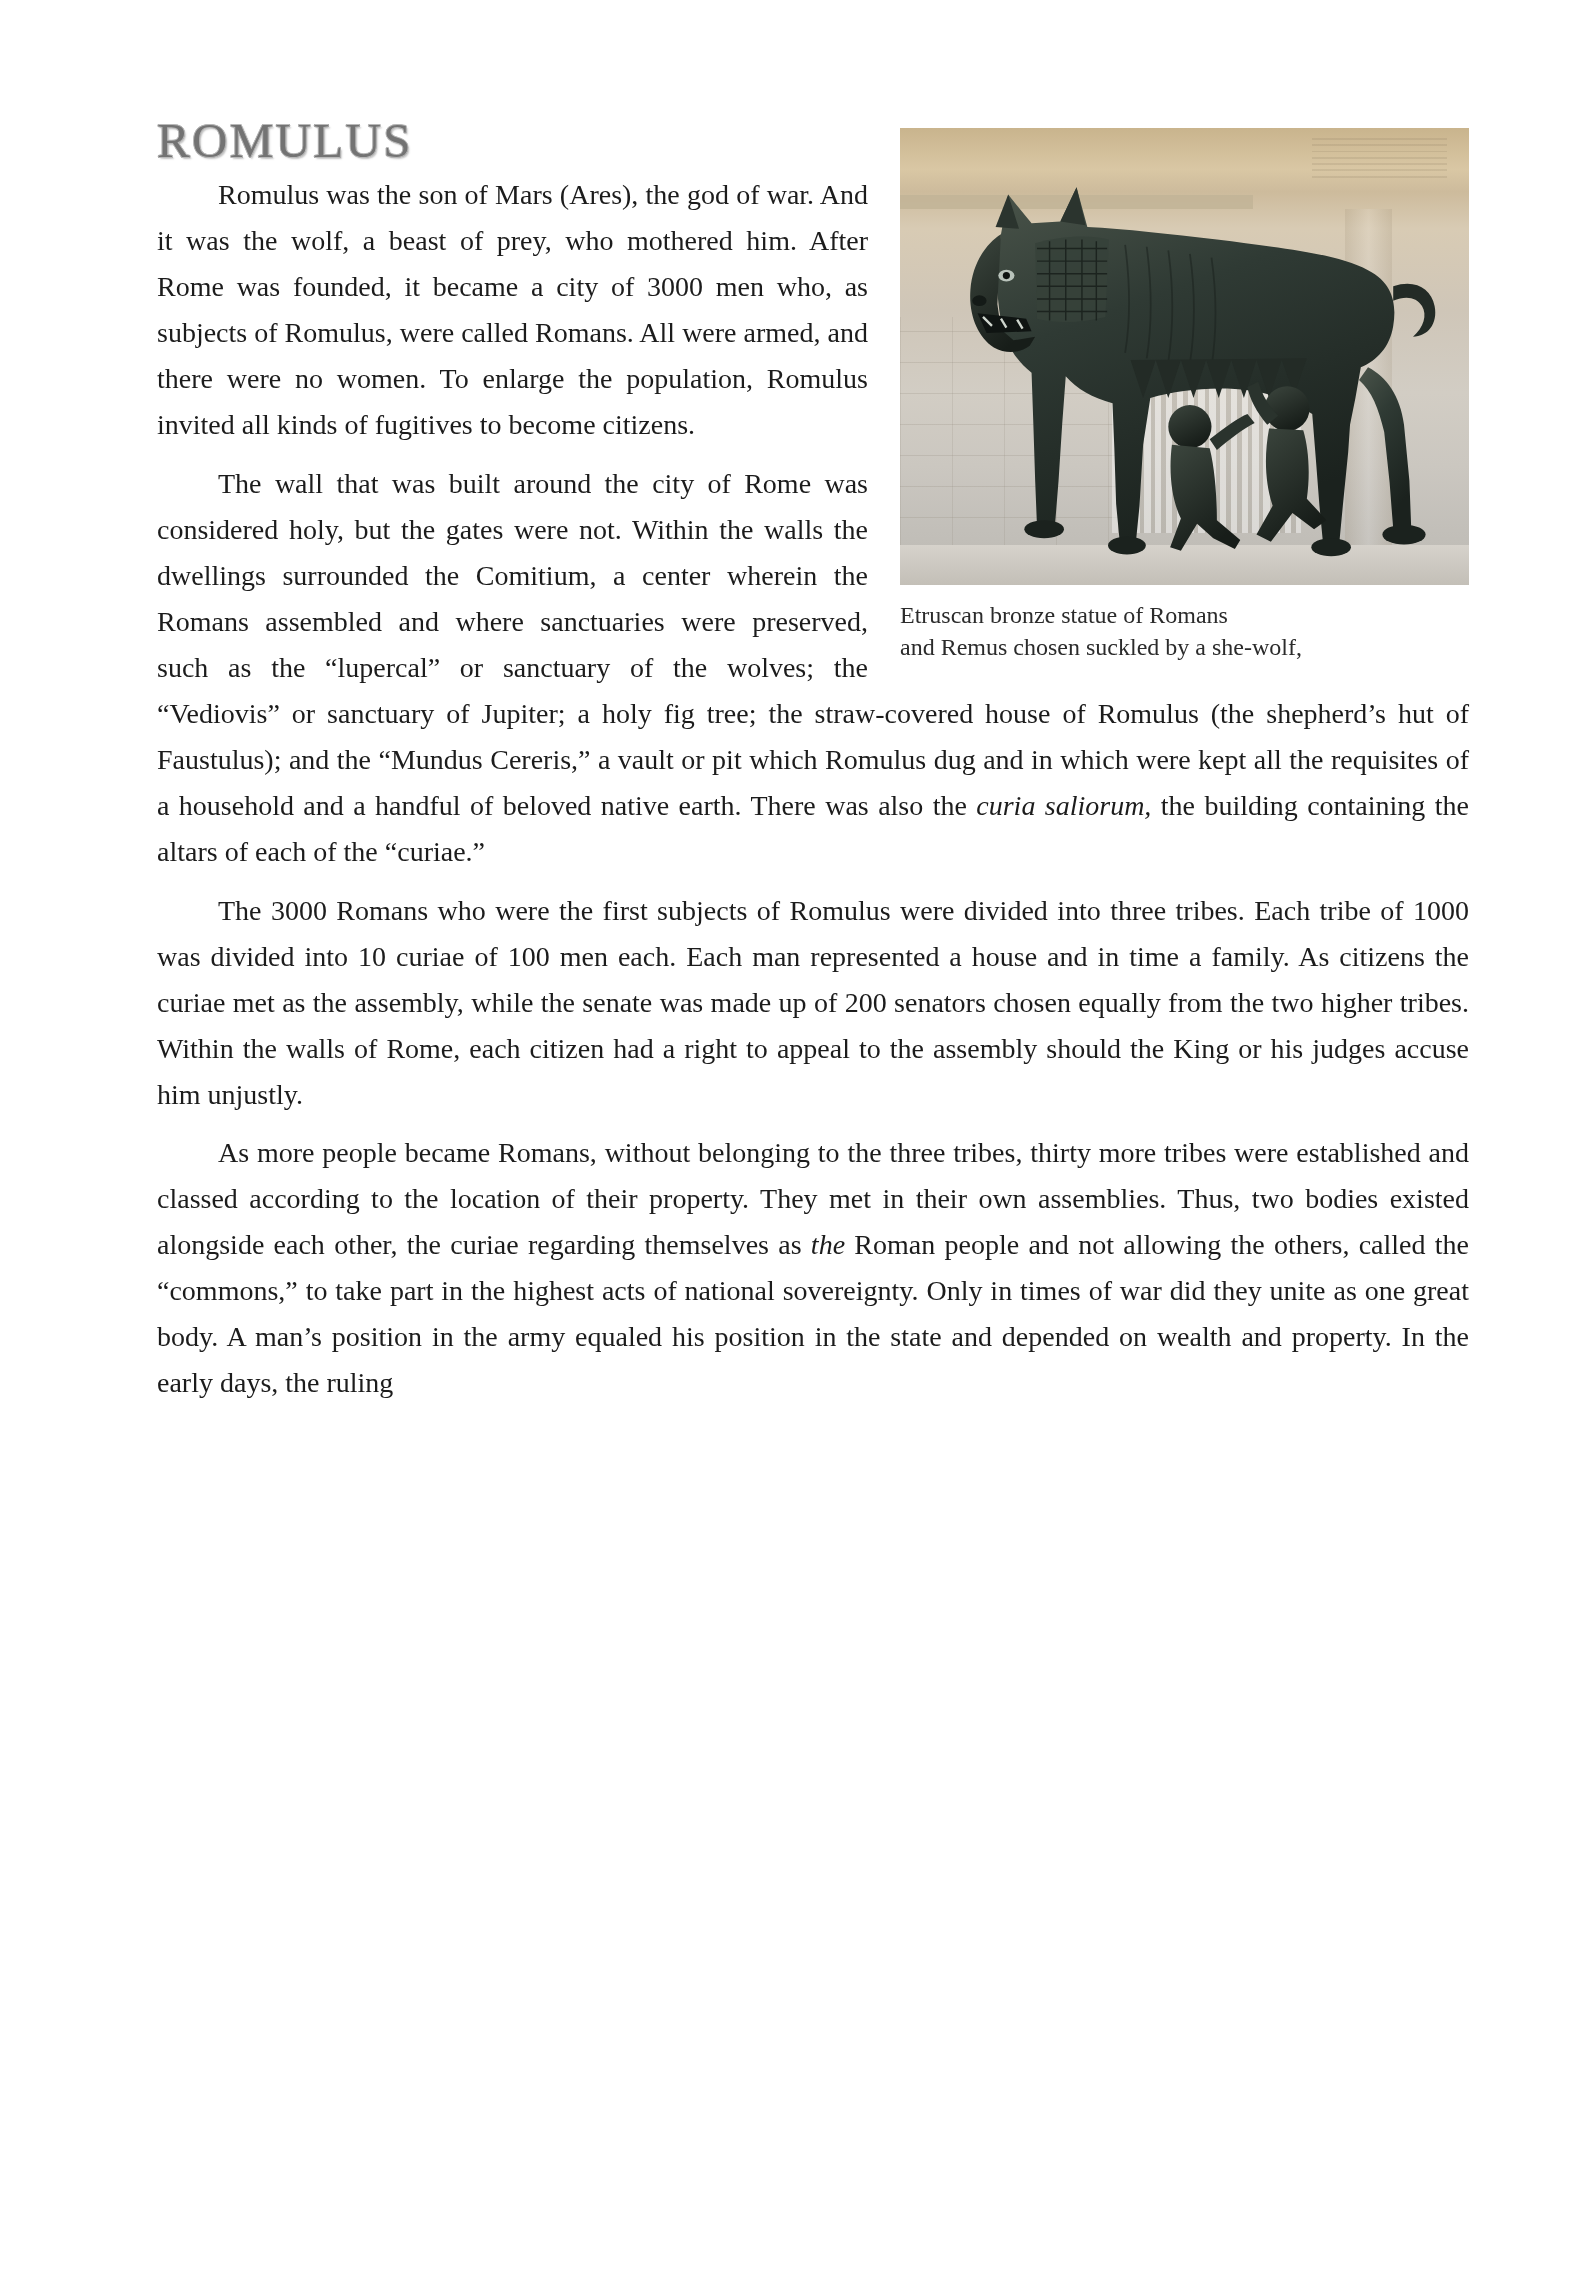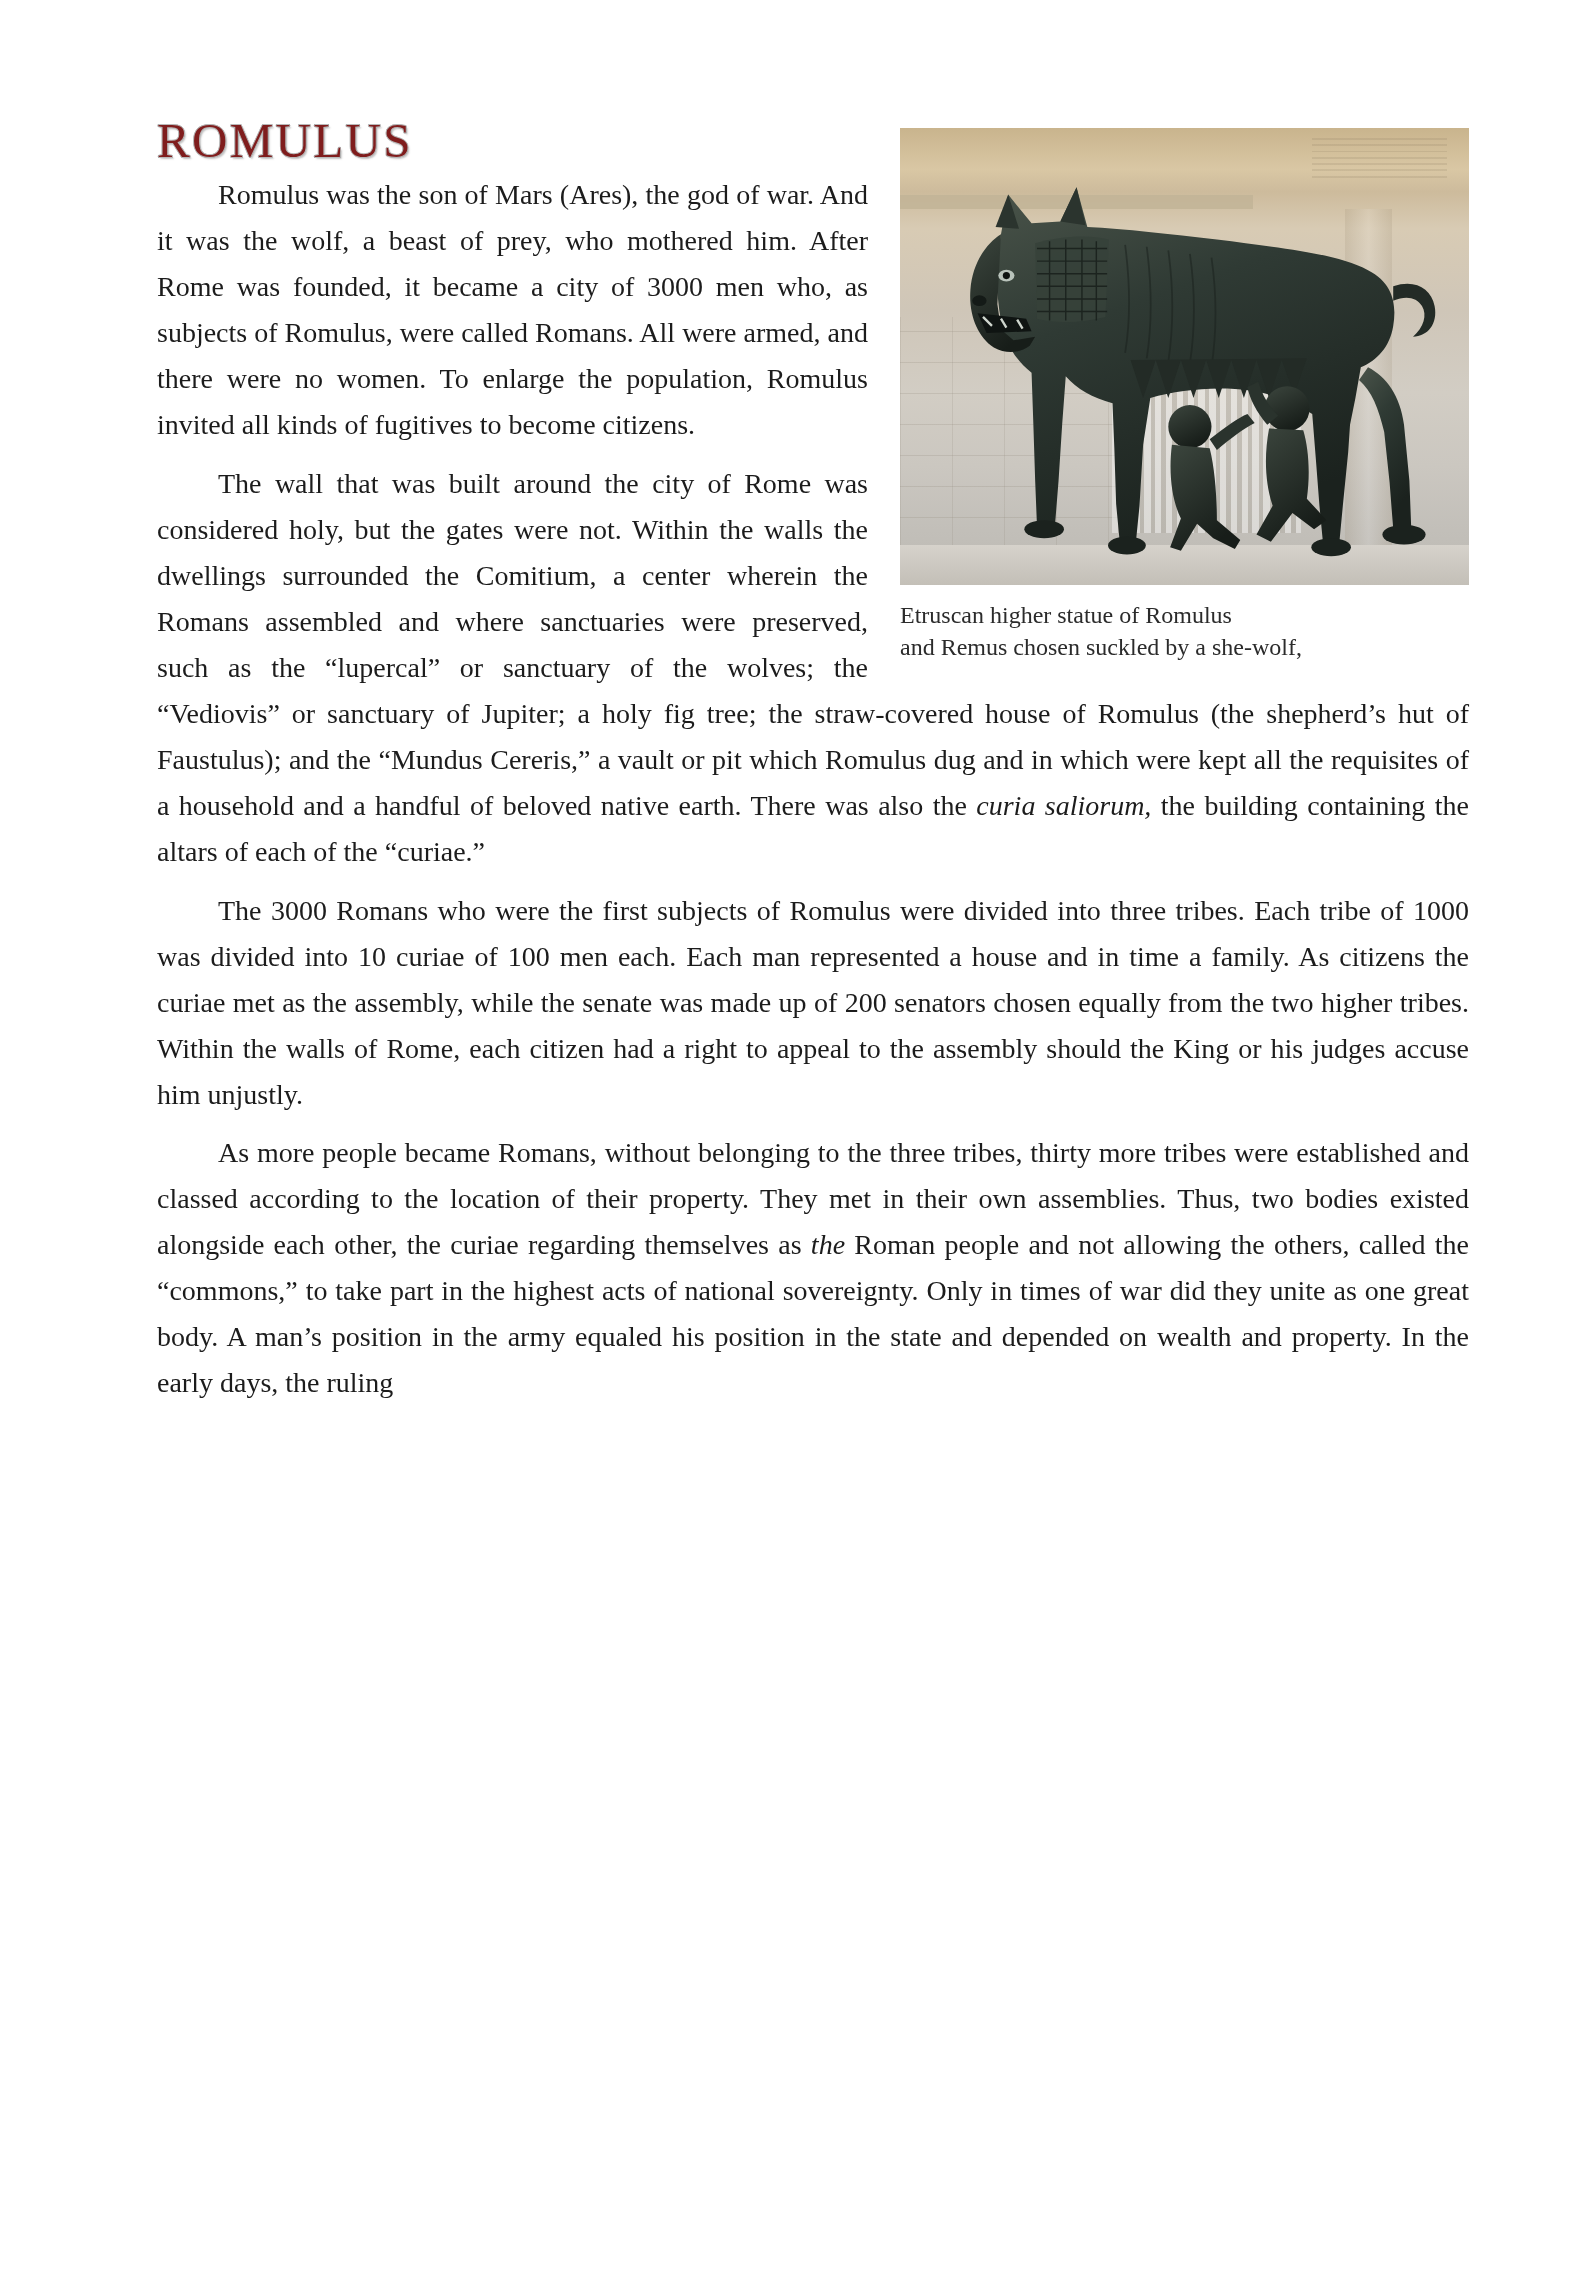--- a/index.html
+++ b/index.html
@@ -32,21 +32,21 @@
   }
 
   
   .page-title {
     font-family: "Liberation Serif", "DejaVu Serif", serif;
     font-size: 49px;
     line-height: 52px;
     letter-spacing: 2.3px;
     font-weight: 400;
     margin: 0 0 5.4px 0;
-    color: #7f1d1d;
+    color: #737373;
     -webkit-text-stroke: 1.3px #8a8a8a;
     text-shadow:
        0.9px 0 0 #b9b9b9,
       -0.9px 0 0 #b9b9b9,
        0 0.9px 0 #b9b9b9,
        0 -0.9px 0 #b9b9b9,
        1.8px 1.8px 1.8px rgba(80,80,80,0.35);
     paint-order: stroke fill;
   }
 
@@ -288,21 +288,21 @@
 
           <path d="M520 266 C540 276 556 298 560 330 L566 392 L568 444
                    L548 446 L544 394 L538 338 C532 312 524 292 510 280 Z" fill="url(#bz)"></path>
 
           <path d="M548 176 C572 168 590 178 594 198 C598 218 586 232 570 232
                    C582 222 586 208 580 198 C574 188 562 186 548 192 Z" fill="#232b26"></path>
         </svg>
       </div>
 
       <figcaption class="figure-caption">
-        <div>Etruscan higher statue of Romulus</div>
+        <div>Etruscan bronze statue of Romans</div>
         <div>and Remus chosen suckled by a she-wolf,</div>
       </figcaption>
     </figure>
 
     <h1 class="page-title">ROMULUS</h1>
 
     <p class="body-par">Romulus was the son of Mars (Ares), the god of war. And it was the wolf, a beast of prey, who mothered him. After Rome was founded, it became a city of 3000 men who, as subjects of Romulus, were called Romans. All were armed, and there were no women. To enlarge the population, Romulus invited all kinds of fugitives to become citizens.</p>
 
     <p class="body-par">The wall that was built around the city of Rome was considered holy, but the gates were not. Within the walls the dwellings surrounded the Comitium, a center wherein the Romans assembled and where sanctuaries were preserved, such as the “lupercal” or sanctuary of the wolves; the “Vediovis” or sanctuary of Jupiter; a holy fig tree; the straw-covered house of Romulus (the shepherd’s hut of Faustulus); and the “Mundus Cereris,” a vault or pit which Romulus dug and in which were kept all the requisites of a household and a handful of beloved native earth. There was also the <i>curia saliorum,</i> the building containing the altars of each of the “curiae.”</p>
 

